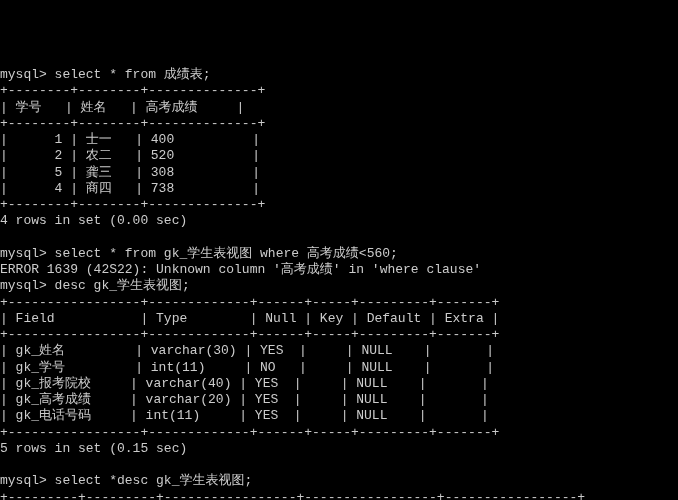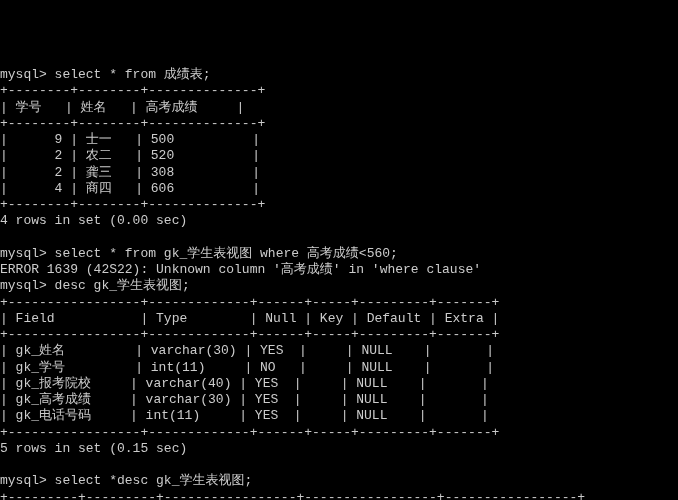--- a/index.html
+++ b/index.html
@@ -19,37 +19,37 @@
   </style>
 </head>
 <body>
 
 
 <div>
 <span class="line"><span>mysql&gt; </span><span>select * from 成绩表;</span></span>
 <span class="line">+--------+--------+--------------+</span>
 <span class="line">| 学号   | 姓名   | 高考成绩     |</span>
 <span class="line">+--------+--------+--------------+</span>
-<span class="line">|      9 | 士一   | 500          |</span>
+<span class="line">|      1 | 士一   | 400          |</span>
 <span class="line">|      2 | 农二   | 520          |</span>
-<span class="line">|      2 | 龚三   | 308          |</span>
-<span class="line">|      4 | 商四   | 606          |</span>
+<span class="line">|      5 | 龚三   | 308          |</span>
+<span class="line">|      4 | 商四   | 738          |</span>
 <span class="line">+--------+--------+--------------+</span>
 <span class="line">4 rows in set (0.00 sec)</span>
 <span class="line"> </span>
 <span class="line"><span>mysql&gt; </span><span>select * from gk_学生表视图 where 高考成绩&lt;560;</span></span>
 <span class="line">ERROR 1639 (42S22): Unknown column '高考成绩' in 'where clause'</span>
 <span class="line"><span>mysql&gt; </span><span>desc gk_学生表视图;</span></span>
 <span class="line">+-----------------+-------------+------+-----+---------+-------+</span>
 <span class="line">| Field           | Type        | Null | Key | Default | Extra |</span>
 <span class="line">+-----------------+-------------+------+-----+---------+-------+</span>
 <span class="line">| gk_姓名         | varchar(30) | YES  |     | NULL    |       |</span>
 <span class="line">| gk_学号         | int(11)     | NO   |     | NULL    |       |</span>
 <span class="line">| gk_报考院校     | varchar(40) | YES  |     | NULL    |       |</span>
-<span class="line">| gk_高考成绩     | varchar(30) | YES  |     | NULL    |       |</span>
+<span class="line">| gk_高考成绩     | varchar(20) | YES  |     | NULL    |       |</span>
 <span class="line">| gk_电话号码     | int(11)     | YES  |     | NULL    |       |</span>
 <span class="line">+-----------------+-------------+------+-----+---------+-------+</span>
 <span class="line">5 rows in set (0.15 sec)</span>
 <span class="line"> </span>
 <span class="line"><span>mysql&gt; </span><span>select *desc gk_学生表视图;</span></span>
 <span class="line">+---------+---------+-----------------+-----------------+-----------------+</span>
 
 
 
 

